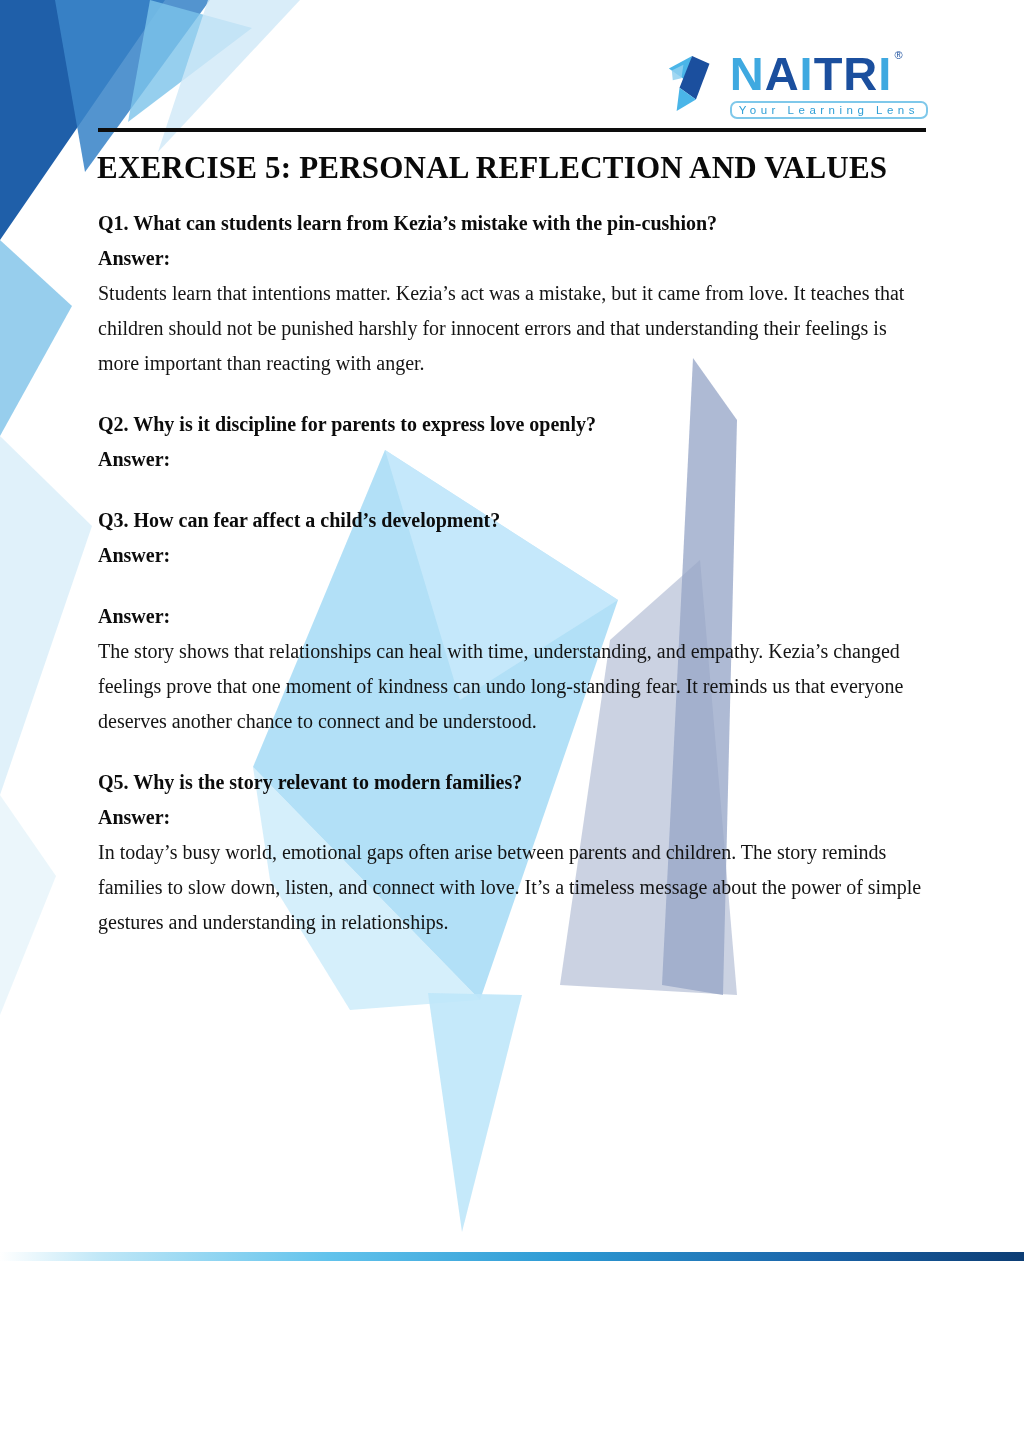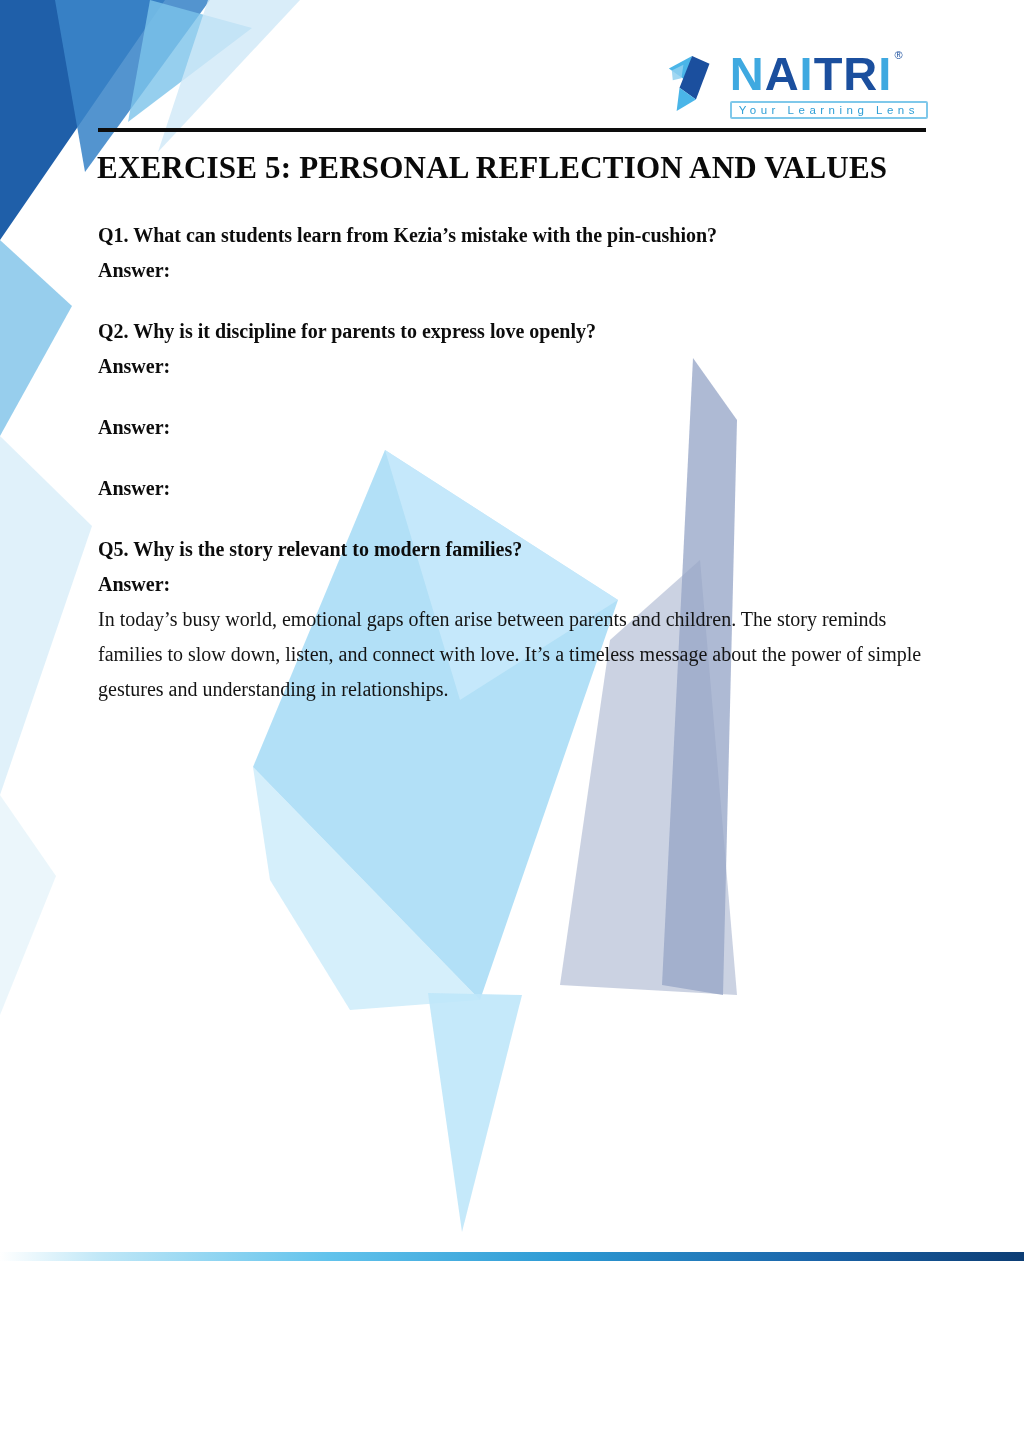--- a/index.html
+++ b/index.html
@@ -26,36 +26,36 @@
   .brand-row{display:flex;align-items:flex-start;line-height:1;}
   .brand-letter{
     font-family:"Liberation Sans", sans-serif;
     font-weight:bold;font-size:47px;line-height:0.95;letter-spacing:1px;
   }
   .tone-light{color:#3fa9e0;}
   .tone-dark{color:#1b4f9e;}
   .reg-mark{font-family:"Liberation Sans", sans-serif;font-size:11px;color:#1b4f9e;margin-left:2px;margin-top:-2px;}
   .tagline-box{
     margin-top:4px;
-    border:2px solid #7fc8ea;border-radius:2px;
+    border:2px solid #7fc8ea;border-radius:7px;
     padding:1px 7px;
     font-family:"Liberation Sans", sans-serif;
     font-size:11.5px;letter-spacing:4.5px;color:#2f9fd6;white-space:nowrap;
   }
 
   
   .rule{position:absolute;left:98px;top:128px;width:828px;height:4px;background:#0d0d0d;z-index:3;}
   .doc-title{
     position:absolute;left:97px;top:150px;width:840px;z-index:3;
     font-size:31px;font-weight:bold;letter-spacing:0.2px;color:#0a0a0a;margin:0;
   }
 
   
   .qa-wrap{position:absolute;left:98px;top:206px;width:832px;z-index:3;}
-  .qa-block{margin:12px 0 26px 0;}
+  .qa-block{margin:0 0 26px 0;}
   .q-heading{font-size:20px;font-weight:bold;line-height:35px;margin:0;color:#0c0c0c;}
   .a-label{font-size:20px;font-weight:bold;line-height:35px;margin:0;color:#0c0c0c;}
   .a-text{font-size:20px;line-height:35px;margin:0;color:#141414;}
 </style>
 </head>
 <body>
 
 <div class="page">
 
   <svg class="corner-art" viewBox="0 0 300 1100" preserveAspectRatio="none" aria-hidden="true">
@@ -103,33 +103,36 @@
 
   <div class="rule"></div>
 
   <h1 class="doc-title">EXERCISE 5: PERSONAL REFLECTION AND VALUES</h1>
 
   <div class="qa-wrap">
 
     <div class="qa-block">
       <p class="q-heading">Q1. What can students learn from Kezia’s mistake with the pin-cushion?</p>
       <p class="a-label">Answer:</p>
+      <p class="a-text">Students learn that intentions matter. Kezia’s act was a mistake, but it came from love. It teaches that children should not be punished harshly for innocent errors and that understanding their feelings is more important than reacting with anger.</p>
     </div>
 
     <div class="qa-block">
       <p class="q-heading">Q2. Why is it discipline for parents to express love openly?</p>
       <p class="a-label">Answer:</p>
     </div>
 
     <div class="qa-block">
+      <p class="q-heading">Q3. How can fear affect a child’s development?</p>
       <p class="a-label">Answer:</p>
     </div>
 
     <div class="qa-block">
       <p class="a-label">Answer:</p>
+      <p class="a-text">The story shows that relationships can heal with time, understanding, and empathy. Kezia’s changed feelings prove that one moment of kindness can undo long-standing fear. It reminds us that everyone deserves another chance to connect and be understood.</p>
     </div>
 
     <div class="qa-block">
       <p class="q-heading">Q5. Why is the story relevant to modern families?</p>
       <p class="a-label">Answer:</p>
       <p class="a-text">In today’s busy world, emotional gaps often arise between parents and children. The story reminds families to slow down, listen, and connect with love. It’s a timeless message about the power of simple gestures and understanding in relationships.</p>
     </div>
 
   </div>
 

